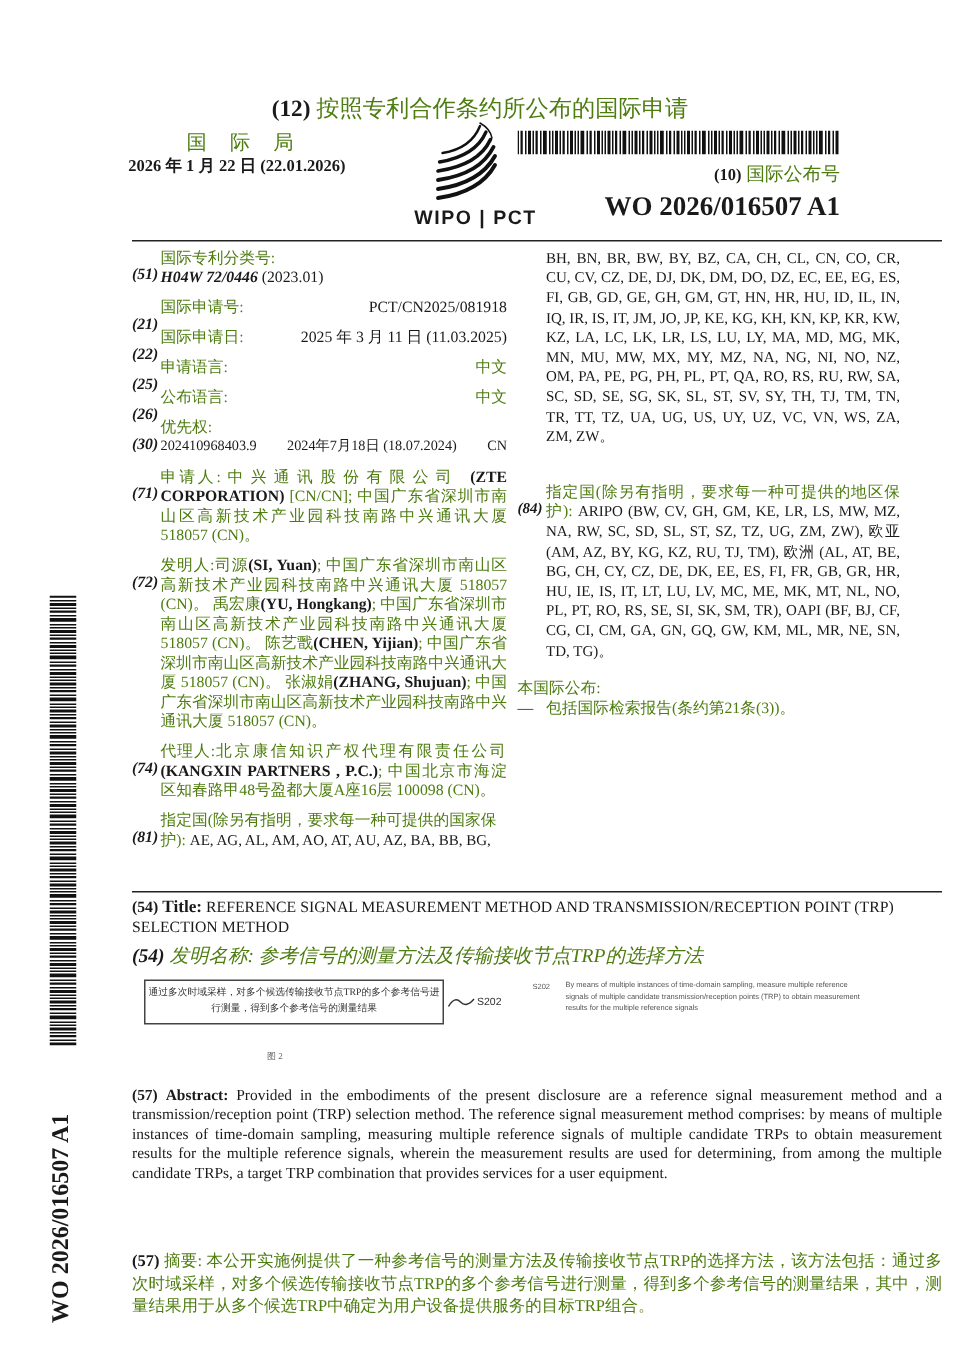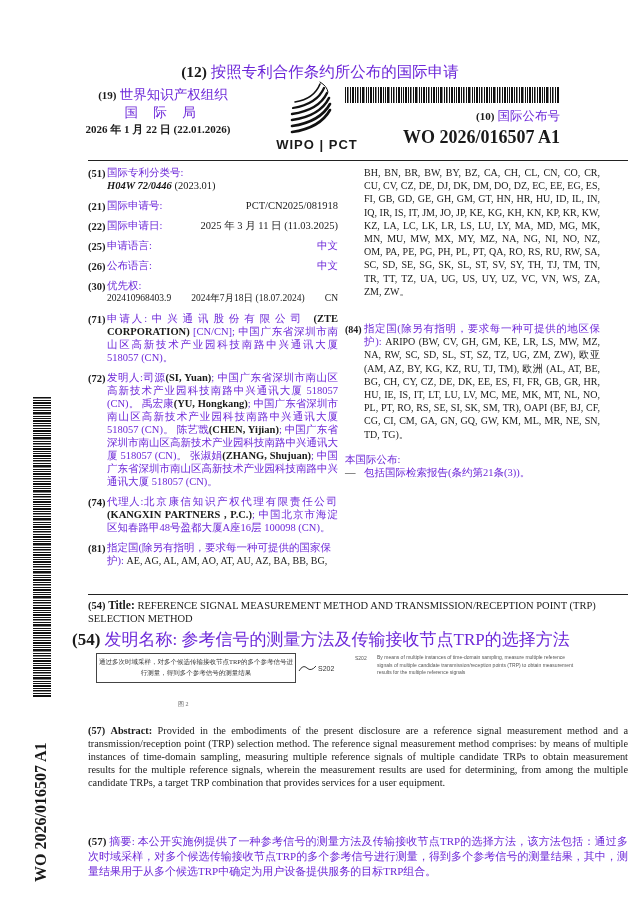--- a/index.html
+++ b/index.html
@@ -1,54 +1,54 @@
 <!DOCTYPE html>
 <html><head>
 <meta charset="utf-8">
 <style>
   html, body { margin: 0; padding: 0; background: #ffffff; }
   body { width: 640px; height: 905px; position: relative; overflow: hidden;
          font-family: "Liberation Serif", "DejaVu Serif", serif; color: #1a1a1a; }
   .abs { position: absolute; }
   b, .b { font-weight: bold; }
-  .cn { color: #6d28d9; }
+  .cn { color: #4d7c0f; }
 
   
   .hdr-title { left: 0; width: 640px; top: 62px; text-align: center; font-size: 15.5px; }
   .hdr-left { left: 88px; top: 86px; width: 150px; text-align: center; font-size: 13.5px; line-height: 17px; }
   .hdr-left .org2 { letter-spacing: 6px; }
   .hdr-left .pubdate-label { margin-top: 8px; }
   .hdr-left .pubdate { font-size: 11px; font-weight: bold; white-space: nowrap; margin-left: -10px; }
   .wipo { left: 262px; top: 80px; width: 110px; height: 72px; }
   .wipo-text { position: absolute; left: 0; bottom: 0; width: 100%; text-align: center;
                font-family: "Liberation Sans", "DejaVu Sans", sans-serif; font-weight: bold; font-size: 13px; letter-spacing: 1px; }
   .barcode-top { left: 345px; top: 87px; width: 215px; height: 16px; }
   .pubno-box { left: 370px; top: 108px; width: 190px; text-align: right; }
   .pubno-label { font-size: 12.5px; }
   .pubno { font-size: 18px; font-weight: bold; margin-top: 2px; white-space: nowrap; }
 
   .rule { height: 0; border-top: 1.5px solid #222; }
 
   
   .col-left { left: 88px; top: 166px; width: 250px; font-size: 10.5px; line-height: 13px; }
   .item { position: relative; padding-left: 19px; margin-bottom: 7px; }
-  .item .code { position: absolute; left: 0; top: 1px; font-weight: bold; }
+  .item .code { position: absolute; left: 0; top: 11px; font-weight: bold; font-style: italic; }
   .row { display: flex; justify-content: space-between; }
   .just { text-align: justify; }
 
   
   .col-right { left: 345px; top: 166px; width: 255px; font-size: 10px; line-height: 13.2px; }
   .col-right .ctry { padding-left: 19px; margin-bottom: 24px; text-align: justify; }
   .col-right .pub-note { margin-top: 12px; font-size: 10.5px; }
   .col-right .pub-note .li { display: flex; }
   .col-right .pub-note .li span:first-child { width: 19px; }
 
   
   .title-en { left: 88px; top: 599px; width: 540px; font-size: 10.5px; line-height: 12.5px; }
-  .title-cn { left: 72px; top: 628px; width: 540px; font-size: 17px; }
+  .title-cn { left: 88px; top: 628px; width: 540px; font-size: 13px; font-style: italic; }
 
   
   .fig-box { left: 96px; top: 653px; width: 200px; height: 30px; border: 1.2px solid #444;
              font-size: 6.5px; line-height: 11px; text-align: center; color: #333; padding-top: 2px; box-sizing: border-box; }
   .fig-step { left: 318px; top: 665px; font-size: 7px; font-family: "Liberation Sans", sans-serif; color: #333; }
   .fig-wave { left: 298px; top: 663px; width: 20px; height: 10px; }
   .fig-caption { left: 178px; top: 700px; font-size: 6px; color: #666; }
   .fig-topstep { left: 355px; top: 655px; font-size: 5px; font-family: "Liberation Sans", sans-serif; color: #555; }
   .fig-en { left: 377px; top: 654px; width: 200px; font-size: 5px; line-height: 7.5px;
             font-family: "Liberation Sans", sans-serif; color: #555; }
@@ -64,24 +64,20 @@
 </style>
 </head>
 <body>
 
 <div class="abs hdr-title">
   <span class="b">(12)</span>
   <span class="cn">按照专利合作条约所公布的国际申请</span>
 </div>
 
 <div class="abs hdr-left">
-  <div>
-    <span class="b" style="font-size:11px">(19)</span>
-    <span class="cn">世界知识产权组织</span>
-  </div>
   <div class="org2 cn">国 际 局</div>
   <div class="pubdate">2026 年 1 月 22 日 (22.01.2026)</div>
 </div>
 
 <div class="abs wipo">
   <svg width="110" height="58" viewBox="0 0 110 58" style="position:absolute;left:0;top:0">
     <g fill="none" stroke="#111" stroke-linecap="round">
       <path d="M30 52 Q58 48 68 30" stroke-width="2.6"></path>
       <path d="M30 46 Q58 42 68 24" stroke-width="2.6"></path>
       <path d="M30 40 Q58 36 67 18" stroke-width="2.6"></path>

